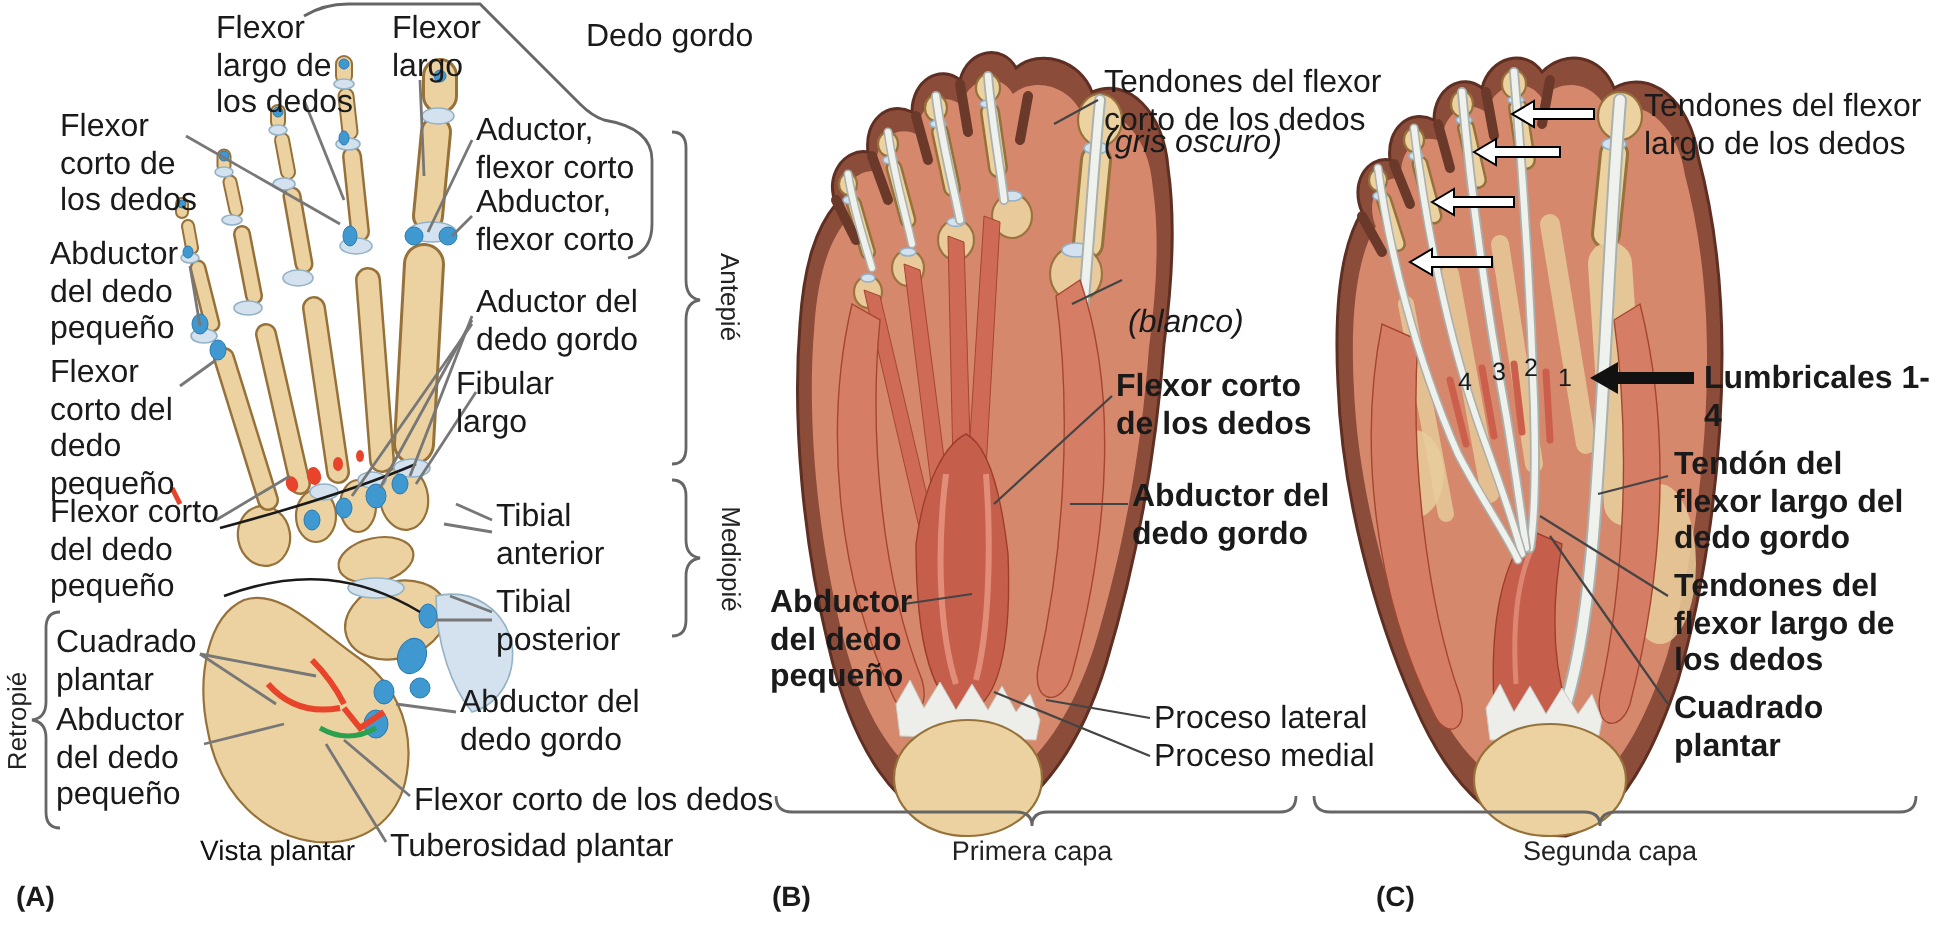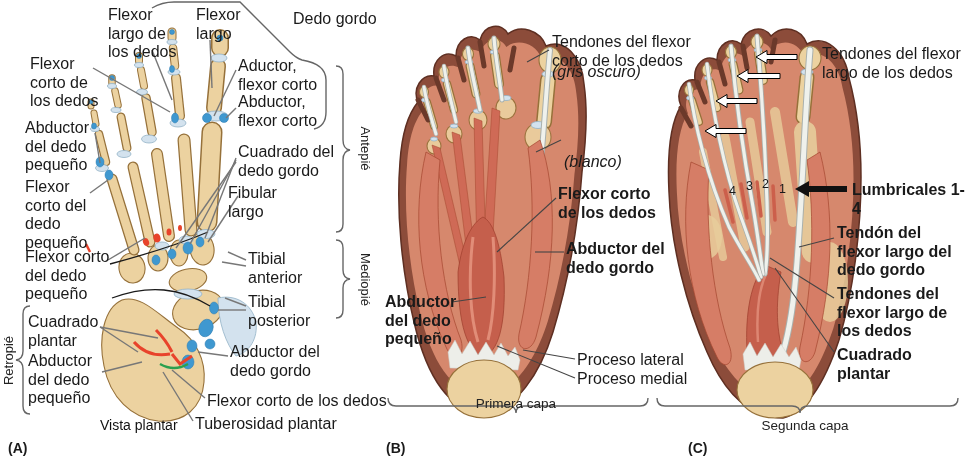--- a/index.html
+++ b/index.html
@@ -365,21 +365,21 @@
   <div class="lbl" style="left:30px;top:55px">Flexor
 corto de
 los dedos</div>
   <div class="lbl" style="left:238px;top:57px">Aductor,
 flexor corto</div>
   <div class="lbl" style="left:238px;top:93px">Abductor,
 flexor corto</div>
   <div class="lbl" style="left:25px;top:119px">Abductor
 del dedo
 pequeño</div>
-  <div class="lbl" style="left:238px;top:143px">Cuadrado del
+  <div class="lbl" style="left:238px;top:143px">Aductor del
 dedo gordo</div>
   <div class="lbl" style="left:25px;top:178px">Flexor
 corto del
 dedo
 pequeño</div>
   <div class="lbl" style="left:228px;top:184px">Fibular
 largo</div>
   <div class="lbl" style="left:248px;top:250px">Tibial
 anterior</div>
   <div class="lbl" style="left:248px;top:293px">Tibial
@@ -408,21 +408,21 @@
   <div class="lbl i" style="left:564px;top:153px">(blanco)</div>
   <div class="lbl b" style="left:558px;top:185px">Flexor corto
 de los dedos</div>
   <div class="lbl b" style="left:566px;top:240px">Abductor del
 dedo gordo</div>
   <div class="lbl b" style="left:385px;top:293px">Abductor
 del dedo
 pequeño</div>
   <div class="lbl" style="left:577px;top:351px">Proceso lateral</div>
   <div class="lbl" style="left:577px;top:370px">Proceso medial</div>
-  <div class="cap" style="left:451px;top:396px;width:130px">Primera capa</div>
+  <div class="cap" style="left:451px;top:418px;width:130px">Primera capa</div>
   <div class="tag" style="left:386px;top:440px">(B)</div>
 
   <div class="lbl" style="left:822px;top:45px">Tendones del flexor
 largo de los dedos</div>
   <div class="lbl b" style="left:852px;top:181px">Lumbricales 1-4</div>
   <div class="lbl b" style="left:837px;top:224px">Tendón del
 flexor largo del
 dedo gordo</div>
   <div class="lbl b" style="left:837px;top:285px">Tendones del
 flexor largo de

